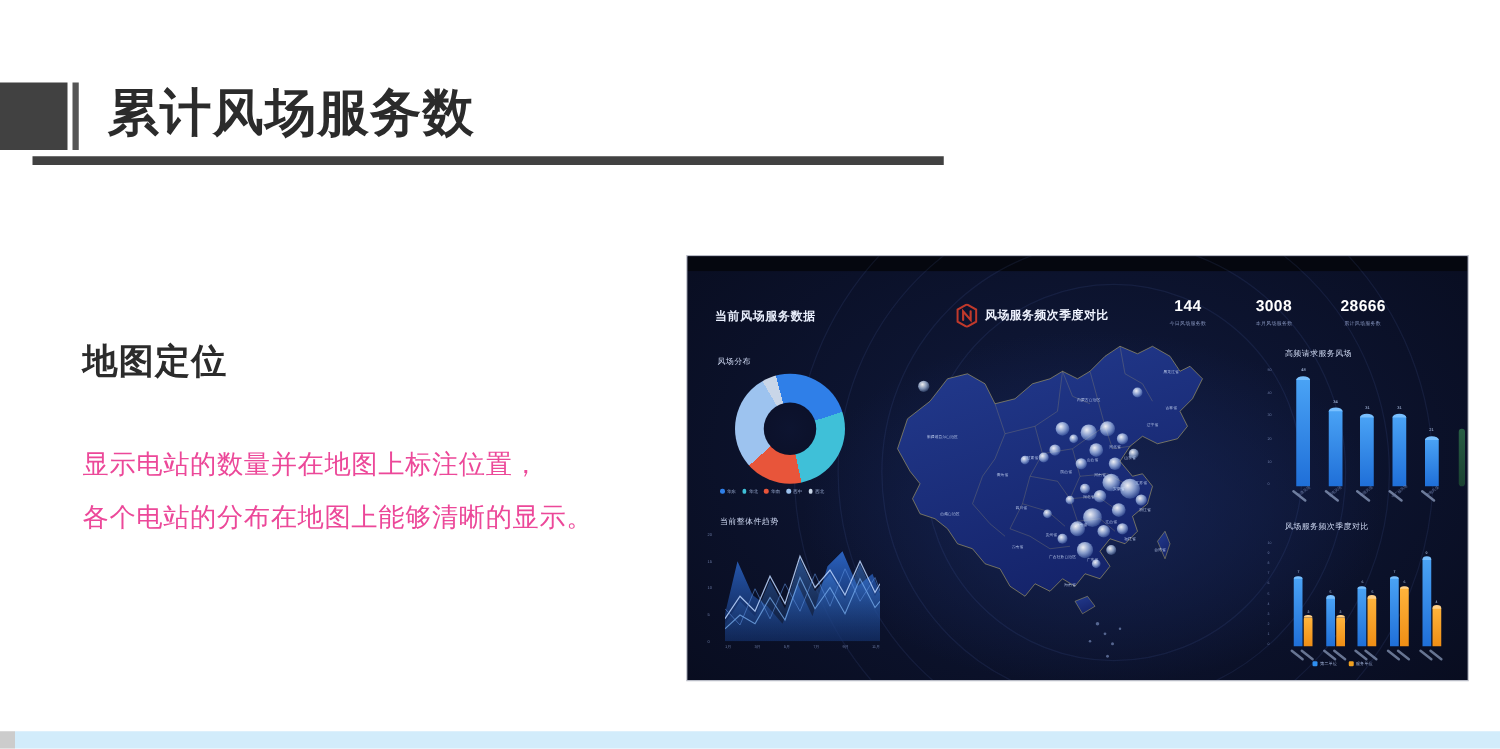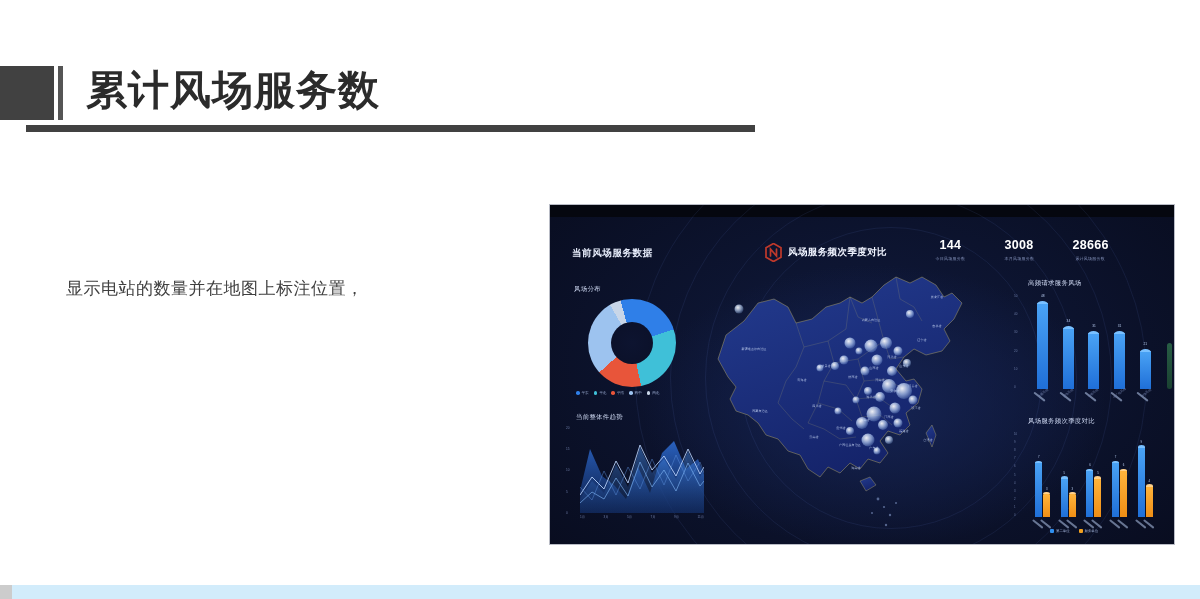--- a/index.html
+++ b/index.html
@@ -16,21 +16,21 @@
   .hdr-title{
     position:absolute;left:86px;top:62px;
     font-size:41px;font-weight:bold;color:#2b2b2b;letter-spacing:1px;
     white-space:nowrap;line-height:1.4;
   }
   .hdr-rule{position:absolute;left:26px;top:125px;width:729px;height:7px;background:#414141;}
 
   
   .copy{position:absolute;left:66px;top:272px;width:430px;}
   .copy-h{font-size:28px;font-weight:bold;color:#2b2b2b;letter-spacing:1px;margin:0 0 44px 0;line-height:1.2;}
-  .copy-p{font-size:17px;color:#404040;line-height:2.05;margin:0;letter-spacing:.5px;}
+  .copy-p{font-size:21px;color:#ec4899;line-height:2.05;margin:0;letter-spacing:.5px;}
   .copy-p .ln{display:block;white-space:nowrap;}
 
   
   .shot{
     position:absolute;left:550px;top:205px;width:624px;height:339px;
     background:#0a0e22;overflow:hidden;
     box-shadow:0 0 0 1px #b9bcc6;
   }
   .shot-topbar{position:absolute;left:0;top:0;width:100%;height:12px;background:#05070f;}
   .shot-body{position:absolute;left:0;top:12px;right:0;bottom:0;
@@ -133,22 +133,24 @@
 </style>
 </head>
 <body>
 
 <div class="hdr-block"></div>
 <div class="hdr-tick"></div>
 <div class="hdr-title">累计风场服务数</div>
 <div class="hdr-rule"></div>
 
 <div class="copy">
+  <h2 class="copy-h">地图定位</h2>
   <p class="copy-p">
     <span class="ln">显示电站的数量并在地图上标注位置，</span>
+    <span class="ln">各个电站的分布在地图上能够清晰的显示。</span>
   </p>
 </div>
 
 <div class="shot">
   <div class="shot-topbar"></div>
   <div class="shot-body">
 
     <div class="ring r1"></div>
     <div class="ring r2"></div>
     <div class="ring r3"></div>

